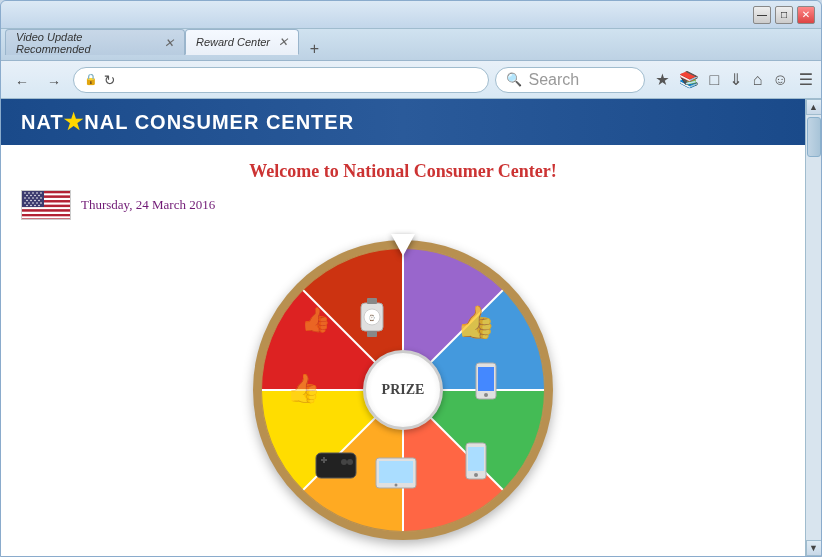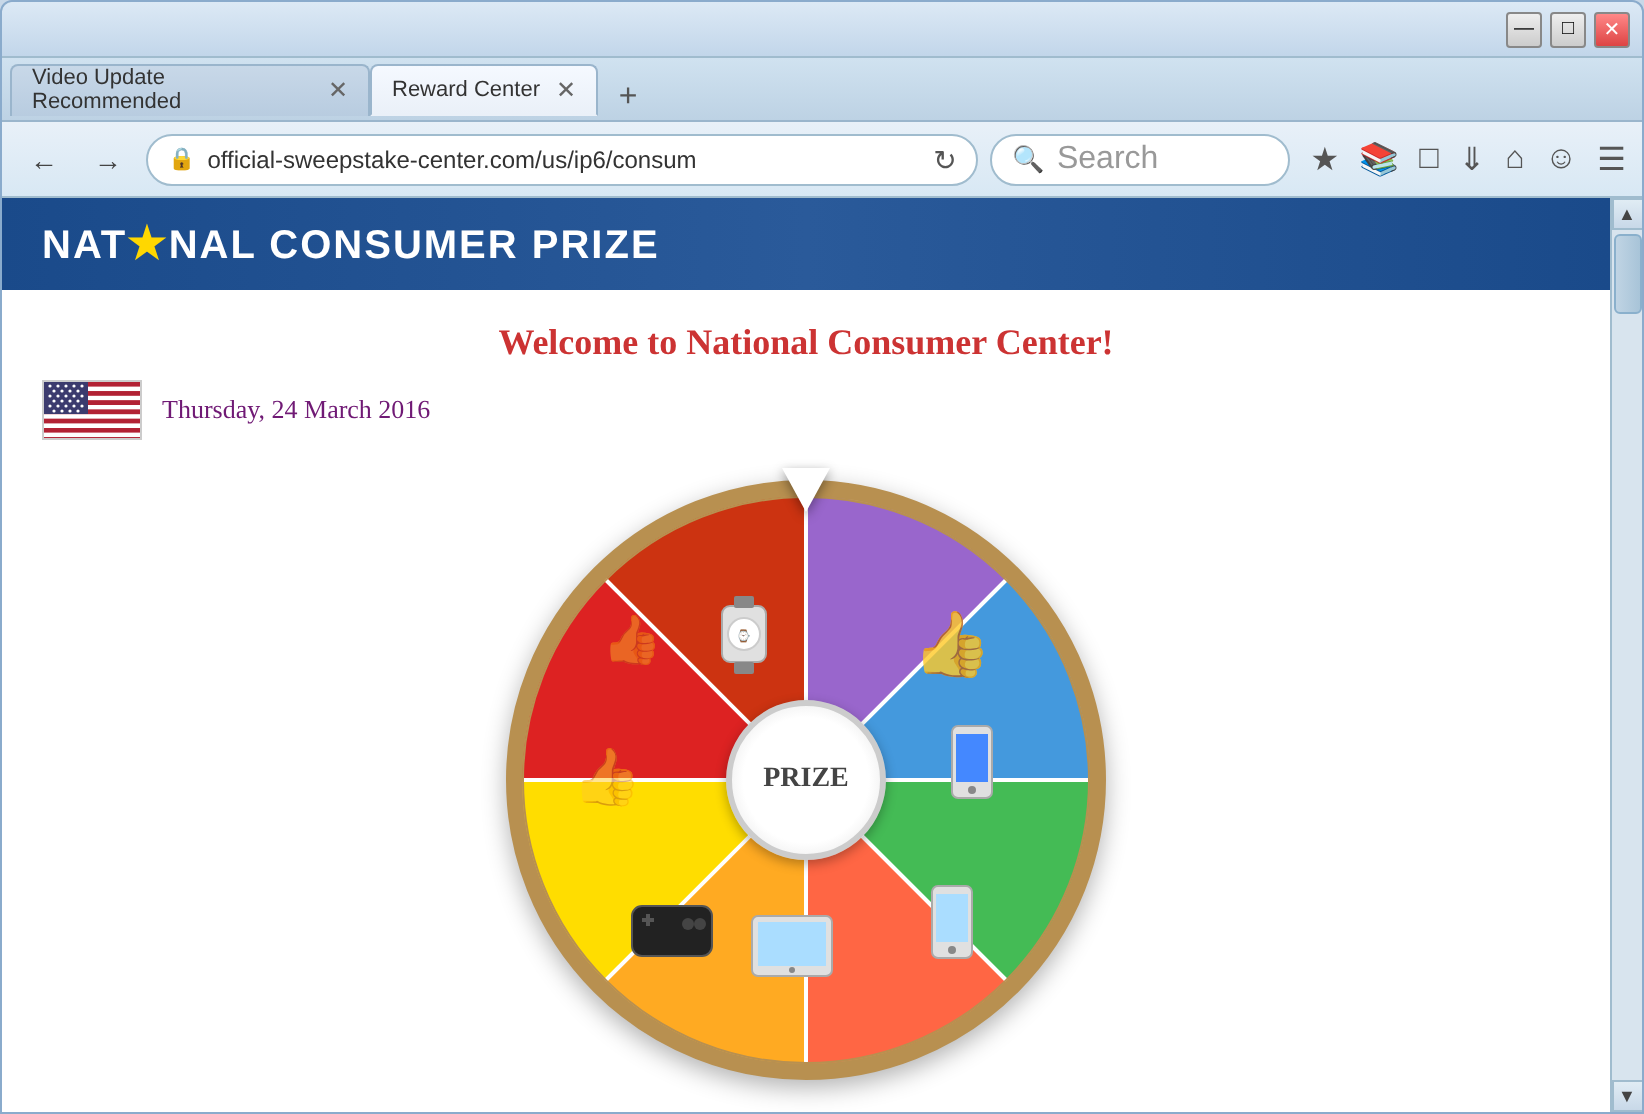--- a/index.html
+++ b/index.html
@@ -47,23 +47,24 @@
     }
     .win-btn.close { background: linear-gradient(to bottom, #f88, #d44); color: #fff; }
     .win-btn.max { background: linear-gradient(to bottom, #eee, #ccc); }
     .win-btn.min { background: linear-gradient(to bottom, #eee, #ccc); }
 
     
     .tab-bar {
       height: 32px;
       background: linear-gradient(to bottom, #d0e2f0, #bdd2e4);
       display: flex;
-      align-items: center;
+      align-items: flex-start;
       padding-left: 4px;
       border-bottom: 1px solid #9ab5cc;
+      font-style: italic;
     }
 
     .tab {
       height: 26px;
       padding: 0 10px;
       display: flex;
       align-items: center;
       gap: 6px;
       font-size: 11px;
       color: #333;
@@ -370,21 +371,20 @@
     </div>
     <div class="tab-new">+</div>
   </div>
 
   <div class="address-bar">
     <button class="nav-btn">←</button>
     <button class="nav-btn">→</button>
 
     <div class="url-bar">
       <span style="font-size:11px;color:#888;">🔒</span>
-      <span class="url-text">official-sweepstake-center.com/us/ip6/consum</span>
       <span class="refresh-btn">↻</span>
     </div>
 
     <div class="search-bar">
       <span style="font-size:13px;color:#888;">🔍</span>
       <span style="color:#999;font-size:16px;">Search</span>
     </div>
 
     <div class="toolbar-icons">
       <span class="toolbar-icon">★</span>
@@ -396,21 +396,21 @@
       <span class="toolbar-icon">☰</span>
     </div>
   </div>
 
   <div class="browser-content-wrapper">
     <div class="browser-content">
       <div class="page-content">
 
         <div class="site-header">
           <div class="site-logo">
-            <span class="logo-nat">NAT</span><span class="logo-star">★</span><span class="logo-nal">NAL</span><span class="logo-consumer"> CONSUMER PRIZE</span>
+            <span class="logo-nat">NAT</span><span class="logo-star">★</span><span class="logo-nal">NAL</span><span class="logo-consumer"> CONSUMER CENTER</span>
           </div>
         </div>
 
         <div class="page-body">
           <div class="welcome-text">Welcome to National Consumer Center!</div>
 
           <div class="date-row">
 
             <div class="flag-icon">
               <svg width="50" height="30" viewBox="0 0 50 30">

